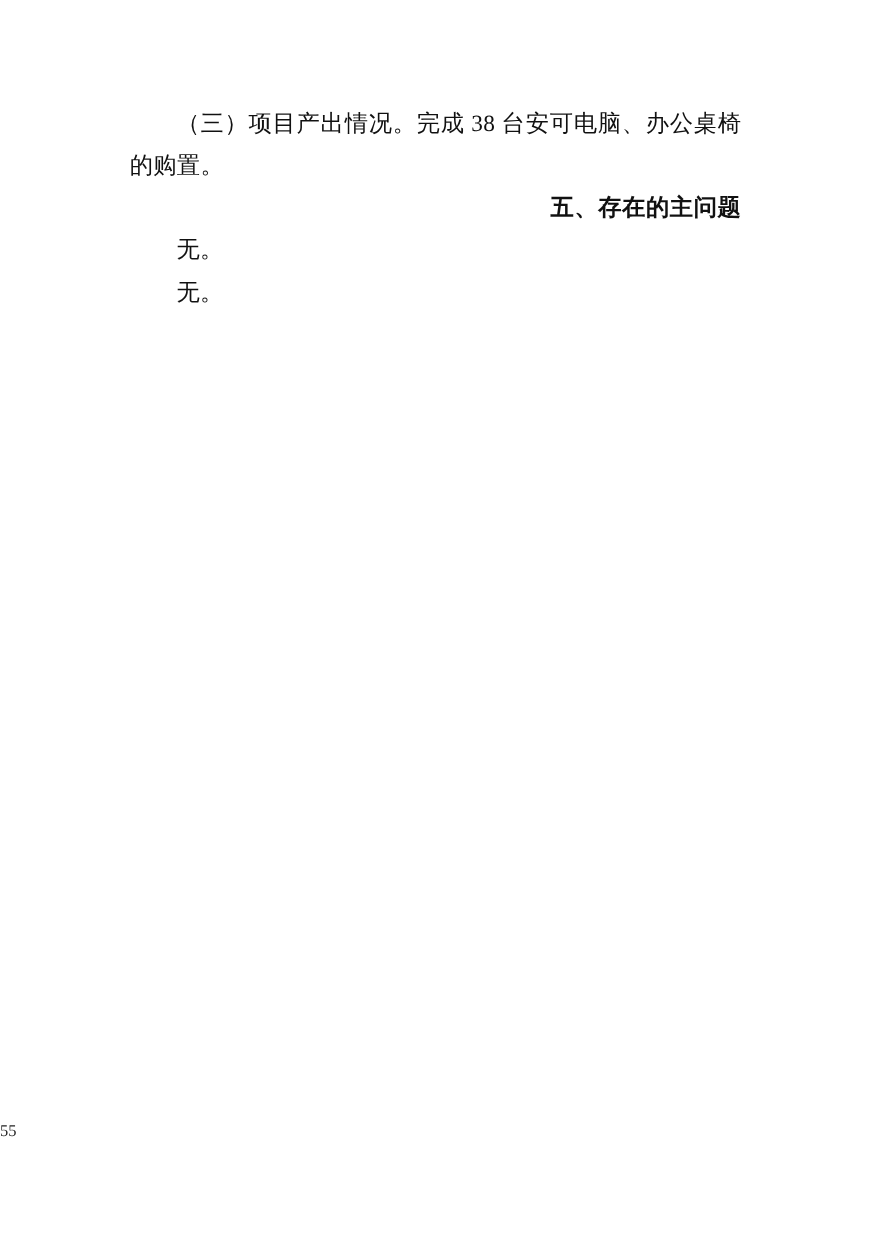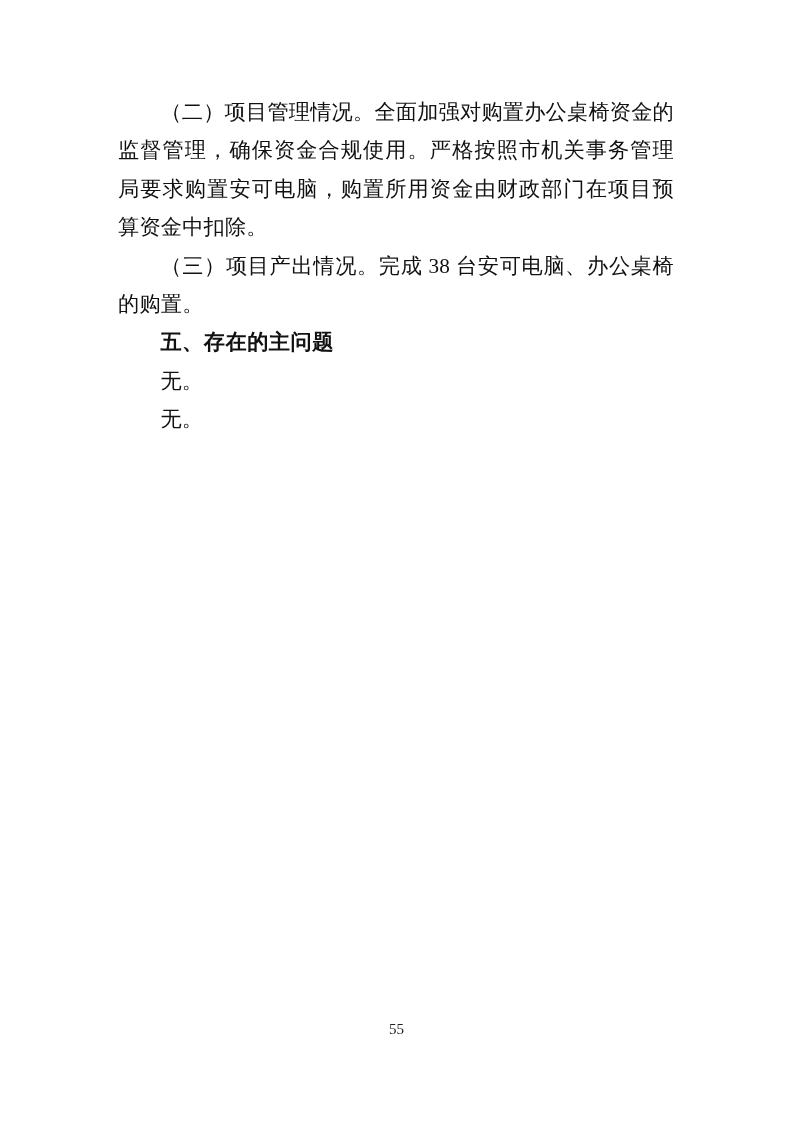--- a/index.html
+++ b/index.html
@@ -29,39 +29,37 @@
     text-align: justify;
     text-justify: inter-character;
     margin: 0;
   }
   .para.indent {
     text-indent: 2em;
   }
   .para.heading {
     font-family: "Liberation Sans", "DejaVu Sans", sans-serif;
     font-weight: bold;
-    text-align: left;
+    text-align: right;
     letter-spacing: 0.5px;
   }
   .page-number {
     position: absolute;
     left: 0;
     right: 0;
     top: 1021px;
-    text-align: center;
     font-size: 15px;
     color: #222222;
     font-family: "Liberation Serif", "DejaVu Serif", serif;
   }
 </style>
 </head>
 <body>
 
 <div class="page">
   <div class="content">
-      <p class="para indent">（二）项目管理情况。全面加强对购置办公桌椅资金的监督管理，确保资金合规使用。严格按照市机关事务管理局要求购置安可电脑，购置所用资金由财政部门在项目预算资金中扣除。</p>
       <p class="para indent">（三）项目产出情况。完成 38 台安可电脑、办公桌椅的购置。</p>
       <p class="para heading indent">五、存在的主问题</p>
       <p class="para indent">无。</p>
       <p class="para indent">无。</p>
     </div>
   <div class="page-number">55</div>
 </div>
 
 </body></html>

